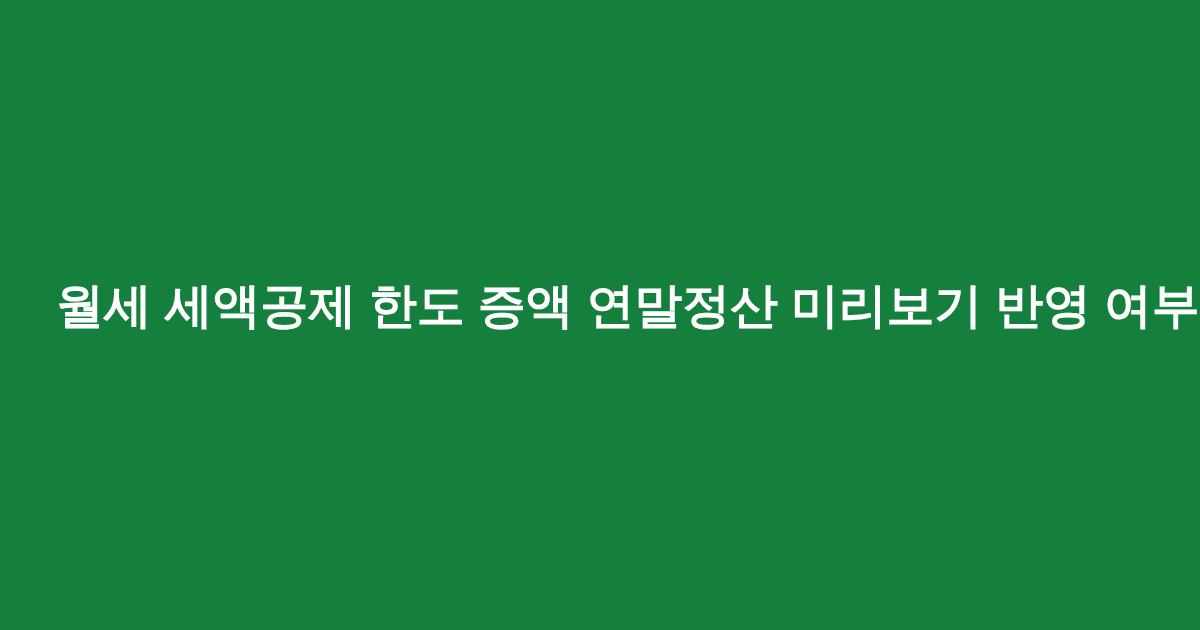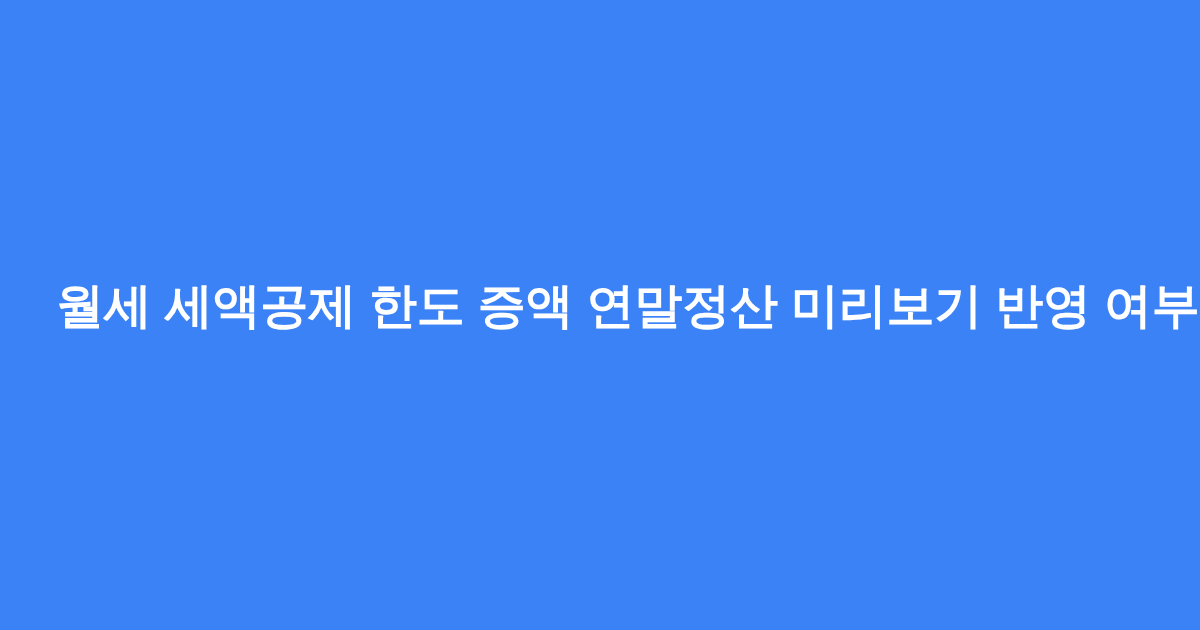--- a/index.html
+++ b/index.html
@@ -42,15 +42,15 @@
     text-align: center;
     white-space: nowrap;
     word-break: keep-all;
     
     transform: translateY(-9px);
   }
 </style>
 </head>
 <body>
 
-<div id="thumbnail-card" style="background-color: #3b82f6;">
+<div id="thumbnail-card" style="background-color: #15803d;">
   <h1 id="card-title" style="color: rgb(255, 255, 255);">월세 세액공제 한도 증액 연말정산 미리보기 반영 여부</h1>
 </div>
 
 </body></html>

